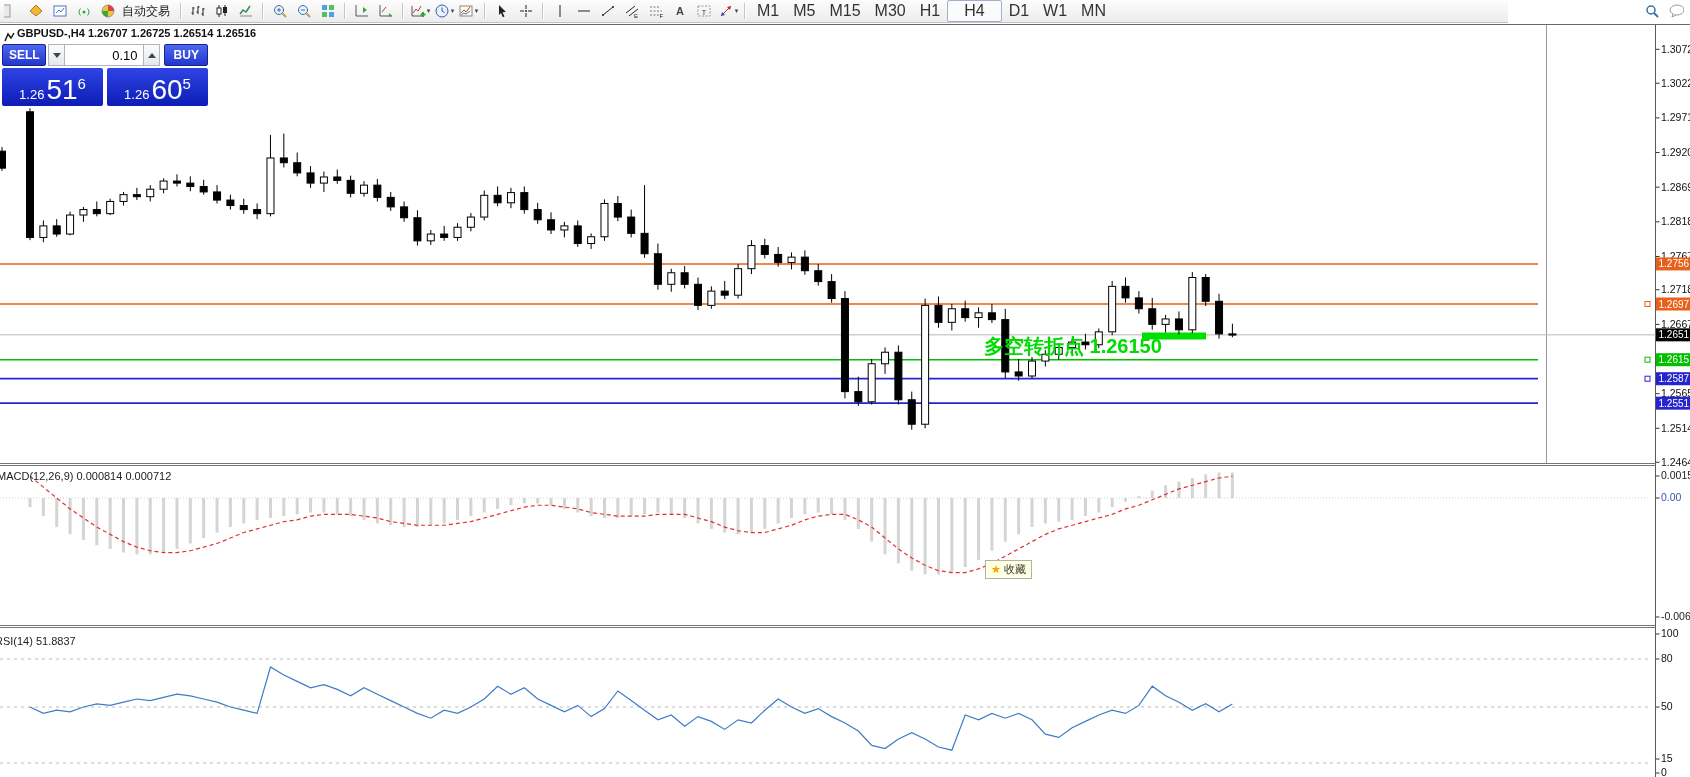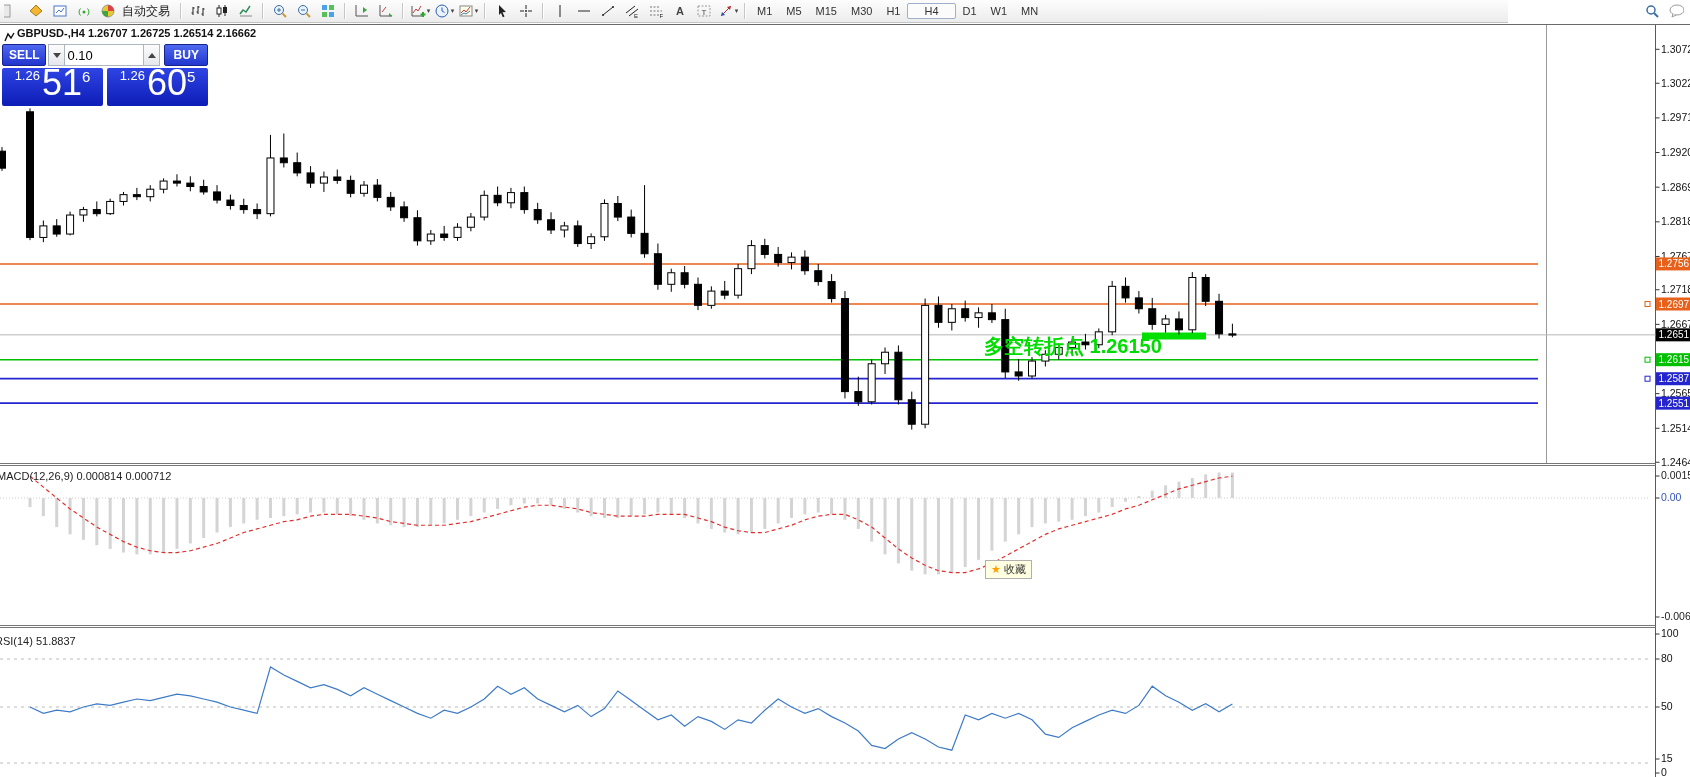--- a/index.html
+++ b/index.html
@@ -7,48 +7,48 @@
        font-family:"Liberation Sans",sans-serif;-webkit-font-smoothing:antialiased;}
   
   .toolbar{position:absolute;top:0;left:0;width:1508px;height:22px;
            background:linear-gradient(#fdfdfd,#ececec);border-bottom:1px solid #c3c3c3;
            display:flex;align-items:center;z-index:30;}
   .tbtn{height:20px;min-width:24px;display:flex;align-items:center;justify-content:center;flex:0 0 auto;}
   .tbtn svg{display:block;}
   .dd{font-size:7px;color:#444;margin-left:1px;flex:0 0 auto;}
   .sep{width:1px;height:16px;background:#c6c6c6;border-right:1px solid #fff;margin:0 4px;flex:0 0 auto;}
   .autotrade-label{font-size:12px;color:#222;margin:0 6px 0 2px;white-space:nowrap;}
-  .tf{font-size:11px;color:#333;padding:2px 7px;flex:0 0 auto;}
+  .tf{font-size:16px;color:#333;padding:2px 7px;flex:0 0 auto;}
   .tf.active{background:#fbfbfb;border:1px solid #9fb0c8;padding:1px 16px;border-radius:2px;}
   .tb-right{position:absolute;right:2px;top:0;height:22px;display:flex;align-items:center;}
   
   #chart-svg{position:absolute;left:0;top:0;z-index:5;}
   .chart-title{position:absolute;left:17px;top:27px;font-size:11px;font-weight:bold;color:#111;z-index:20;white-space:nowrap;}
   .title-icon{position:absolute;left:4px;top:28px;z-index:20;}
   
   .trade-panel{position:absolute;left:2px;top:44px;width:206px;z-index:25;}
   .tp-row{display:flex;height:22px;}
   .tp-btn{width:46px;height:22px;display:flex;align-items:center;justify-content:center;
           color:#fff;font-size:12px;font-weight:bold;border-radius:2px;
           background:linear-gradient(#4e68f0,#2136ce);border:1px solid #17248f;box-sizing:border-box;}
   .tp-btn.buy{margin-left:2px;width:45px;}
   .tp-stepper{display:flex;height:22px;margin:0 2px;flex:1;}
   .step{width:17px;height:22px;box-sizing:border-box;border:1px solid #aeb6c2;
         background:linear-gradient(#fcfcfc,#e4e7ec);display:flex;align-items:center;justify-content:center;}
   .tri-dn{width:0;height:0;border-left:4px solid transparent;border-right:4px solid transparent;border-top:5px solid #444;}
   .tri-up{width:0;height:0;border-left:4px solid transparent;border-right:4px solid transparent;border-bottom:5px solid #444;}
   .vol{width:78px;height:22px;box-sizing:border-box;border:1px solid #aeb6c2;border-left:none;border-right:none;
-       text-align:left;font-size:13px;padding-right:6px;outline:none;font-family:"Liberation Sans",sans-serif;}
+       text-align:right;font-size:13px;padding-right:6px;outline:none;font-family:"Liberation Sans",sans-serif;}
   .tp-prices{display:flex;margin-top:2px;}
   .tp-price{height:38px;border-radius:2px;background:linear-gradient(#2e44e4,#0d1db6);
-            color:#fff;display:flex;align-items:flex-start;justify-content:center;padding-bottom:15px;box-sizing:border-box;}
+            color:#fff;display:flex;align-items:flex-end;justify-content:center;padding-bottom:1px;box-sizing:border-box;}
   .tp-price.sellp{width:101px;}
   .tp-price.buyp{width:101px;margin-left:4px;}
   .pp-small{font-size:13px;margin-bottom:3px;}
-  .pp-big{font-size:36px;line-height:30px;margin-left:2px;}
+  .pp-big{font-size:28px;line-height:30px;margin-left:2px;}
   .pp-sup{font-size:15px;margin-bottom:13px;}
   
   .fav-tip{position:absolute;left:985px;top:560px;height:17px;z-index:25;display:flex;align-items:center;gap:3px;
            background:#ffffe1;border:1px solid #b0b0b0;padding:0 5px;font-size:11px;color:#333;}
   .fav-star{color:#ffa000;font-size:11px;}
 </style>
 </head>
 <body>
 
 <div class="toolbar" id="toolbar-left">
@@ -616,21 +616,21 @@
       <polyline points="30,707 43.36,713.4 56.72,710.2 70.08,711.8 83.44,707 96.8,703.8 110.16,705.4 123.52,702.2 136.88,699 150.24,700.6 163.6,697.4 176.95999999999998,694.2 190.32,695.8 203.68,699 217.04,702.2 230.39999999999998,707 243.76,710.2 257.12,713.4 270.48,667 283.84,675 297.2,681.4 310.56,687.8 323.91999999999996,684.6 337.28,689.4 350.64,695.8 364,687.8 377.36,694.2 390.71999999999997,700.6 404.08,707 417.44,713.4 430.79999999999995,718.2 444.15999999999997,710.2 457.52,713.4 470.88,707 484.24,699 497.59999999999997,686.2 510.96,694.2 524.3199999999999,687.8 537.68,699 551.04,705.4 564.4,711.8 577.76,705.4 591.12,716.6 604.48,708.6 617.8399999999999,691 631.1999999999999,700.6 644.56,710.2 657.92,719.8 671.28,715 684.64,726.2 698,716.6 711.36,721.4 724.72,729.4 738.0799999999999,719.8 751.4399999999999,723 764.8,710.2 778.16,699 791.52,707 804.88,713.4 818.24,708.6 831.5999999999999,716.6 844.9599999999999,723 858.3199999999999,731 871.68,745.4 885.04,748.6 898.4,739 911.76,732.6 925.12,739 938.48,747 951.8399999999999,750.2 965.1999999999999,715 978.56,719.8 991.92,713.4 1005.28,718.2 1018.64,713.4 1032,719.8 1045.36,734.2 1058.72,737.4 1072.08,727.8 1085.44,721.4 1098.8,715 1112.1599999999999,710.2 1125.52,713.4 1138.8799999999999,705.4 1152.24,686.2 1165.6,695.8 1178.96,702.2 1192.32,710.2 1205.6799999999998,703.8 1219.04,711.8 1232.3999999999999,703.992" fill="none" stroke="#3e7bc6" stroke-width="1.2"></polyline>
       <text x="-5" y="645" font-size="11" fill="#222">RSI(14) 51.8837</text>
     </g>
   </svg>
 
 <span class="title-icon">
   <svg width="11" height="10">
       <polyline points="1,9 4,2 7,6 10,1" fill="none" stroke="#111" stroke-width="1.4"></polyline>
     </svg>
 </span>
-<div class="chart-title">GBPUSD-,H4 1.26707 1.26725 1.26514 2.16662</div>
+<div class="chart-title">GBPUSD-,H4 1.26707 1.26725 1.26514 1.26516</div>
 
 <div class="trade-panel">
   <div class="tp-row">
     <div class="tp-btn">SELL</div>
     <div class="tp-stepper">
       <div class="step">
           <span class="tri-dn"></span>
         </div>
       <input class="vol" readonly="" value="0.10" style="">
       <div class="step">

